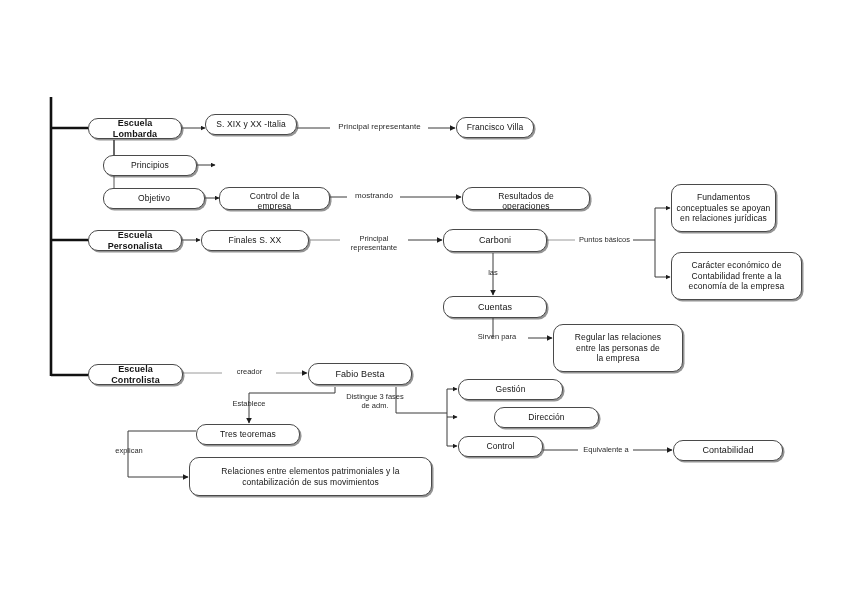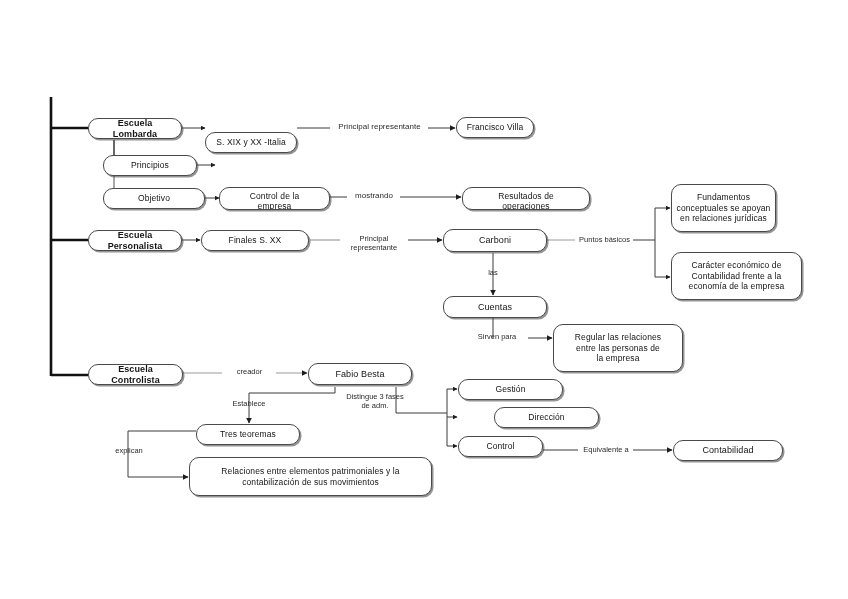--- a/index.html
+++ b/index.html
@@ -148,21 +148,21 @@
 
       <path d="M 543 450 L 578 450"></path>
       <path d="M 633 450 L 672 450" marker-end="url(#arrow)"></path>
     </g>
   </svg>
 
   <div class="node shadow n-bold s9" style="left:88px; top:118px; width:94px; height:21px;">
     <span class="txt">Escuela<br>Lombarda</span>
   </div>
 
-  <div class="node shadow s85" style="left:205px; top:132px; width:92px; height:21px;">
+  <div class="node shadow s85" style="left:205px; top:114px; width:92px; height:21px;">
     <span class="txt">S. XIX y XX -Italia</span>
   </div>
 
   <div class="node shadow s85" style="left:456px; top:117px; width:78px; height:21px;">
     <span class="txt">Francisco Villa</span>
   </div>
 
   <div class="node shadow s85" style="left:103px; top:155px; width:94px; height:21px;">
     <span class="txt">Principios</span>
   </div>

